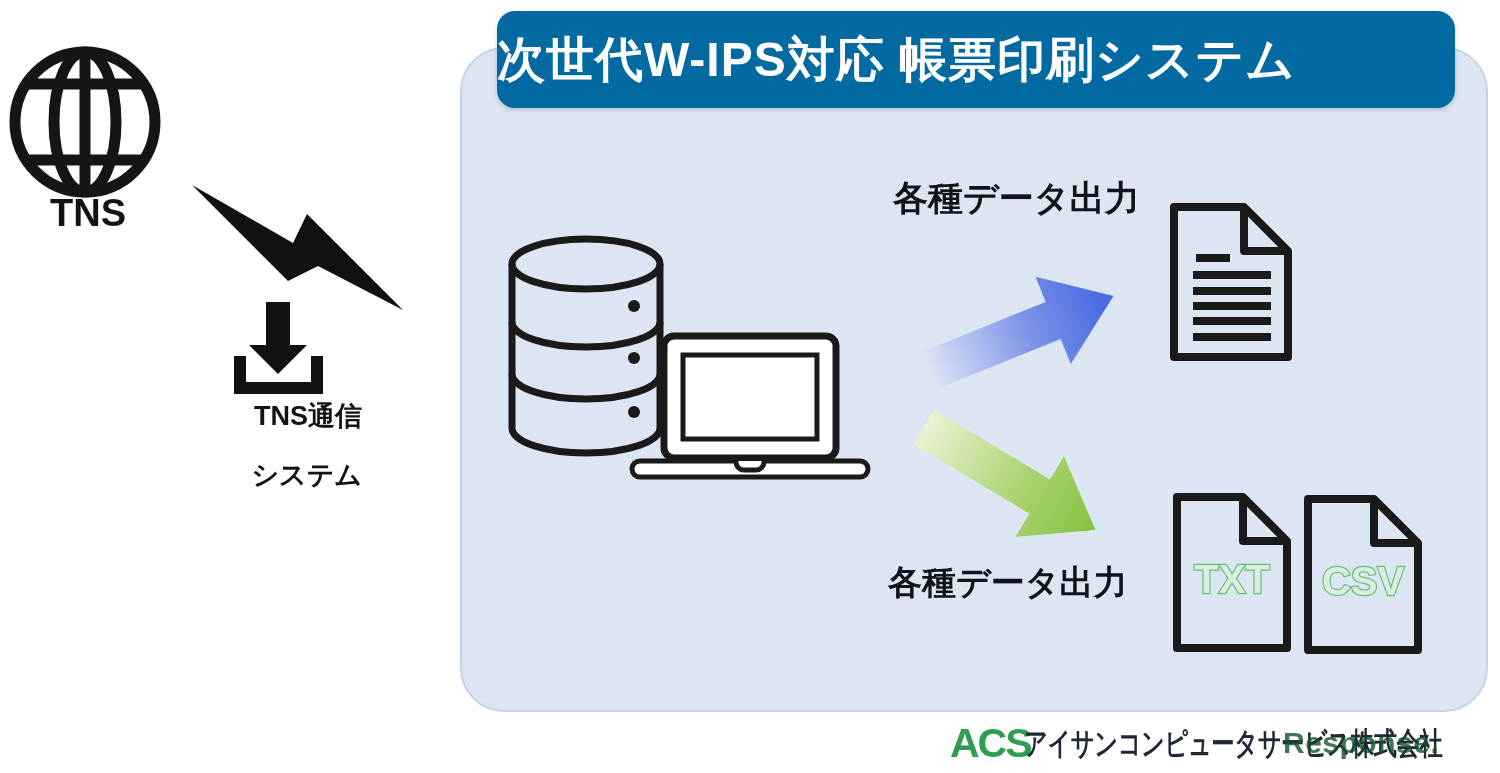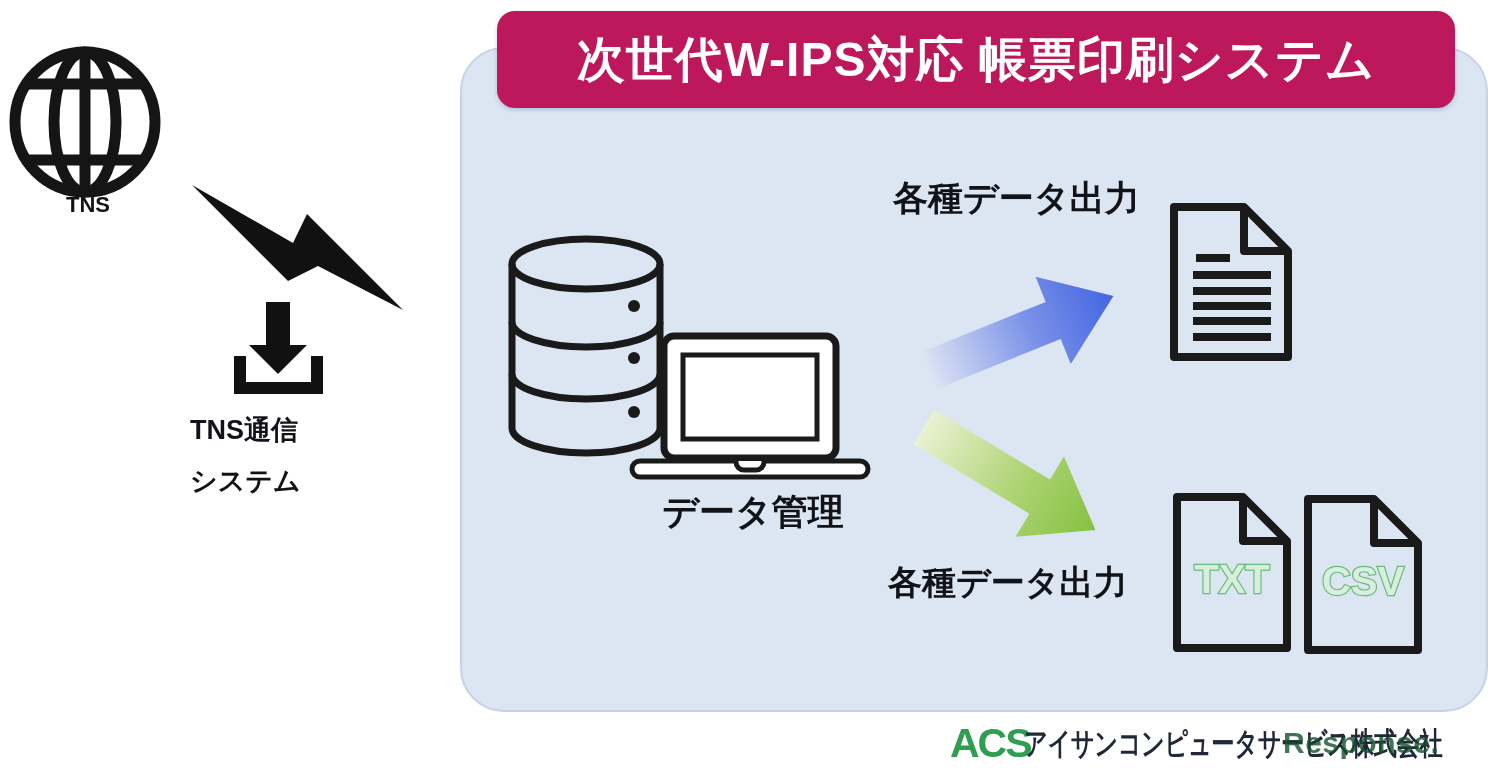--- a/index.html
+++ b/index.html
@@ -6,32 +6,32 @@
   html,body { background:#ffffff; }
   body { font-family:"Liberation Sans","DejaVu Sans",sans-serif; }
   .diagram { position:relative; width:1500px; height:773px; background:#ffffff; overflow:hidden; }
 
   .panel {
     position:absolute; left:460px; top:47px; width:1028px; height:665px;
     background:#dce6f2; border:2px solid #c7d3e4; border-radius:44px; z-index:1;
   }
   .banner {
     position:absolute; left:497px; top:11px; width:958px; height:97px;
-    background:#be185d; border-radius:18px; z-index:3;
-    display:flex; align-items:center; justify-content:center;
+    background:#0369a1; border-radius:18px; z-index:3;
+    display:flex; align-items:center; 
     color:#ffffff; font-size:48px; font-weight:800; letter-spacing:1px;
     box-shadow:0 2px 4px rgba(40,80,140,0.25);
     white-space:nowrap;
   }
   svg.overlay { position:absolute; left:0; top:0; z-index:2; }
 
   .label { position:absolute; z-index:4; color:#111318; font-weight:800; }
-  .tns-label { left:42px; top:192px; width:92px; text-align:center; font-size:22px; }
-  .comm-text { left:190px; top:412px; width:172px; text-align:left; font-size:27px; }
-  .comm-text .line2 { margin-top:15px; }
+  .tns-label { left:42px; top:192px; width:92px; text-align:center; font-size:38px; }
+  .comm-text { left:190px; top:398px; width:172px; text-align:right; font-size:27px; }
+  .comm-text .line2 { margin-top:23px; }
   .dm-label  { left:630px; top:488px; width:246px; text-align:center; font-size:36px; }
   .print-label  { left:893px; top:175px; font-size:35px; }
   .export-label { left:888px; top:560px; font-size:34px; }
 
   .footer-logo {
     position:absolute; left:950px; top:720px; z-index:4;
     font-size:41px; font-weight:900; color:#2f9e50; letter-spacing:-2px;
   }
   .company-name {
     position:absolute; left:1024px; top:723px; z-index:4;
@@ -136,21 +136,20 @@
     </g>
   </svg>
 
   <div class="label tns-label">TNS</div>
 
   <div class="label comm-text">
     <div class="line1">TNS通信</div>
     <div class="line2">システム</div>
   </div>
 
-  <div class="label dm-label">データ管理</div>
 
   <div class="label print-label">各種データ出力</div>
 
   <div class="label export-label">各種データ出力</div>
 
   <div class="footer-logo">ACS</div>
   <div class="company-name">アイサンコンピュータサービス株式会社</div>
   <div class="watermark">Response.</div>
 
 </div>

